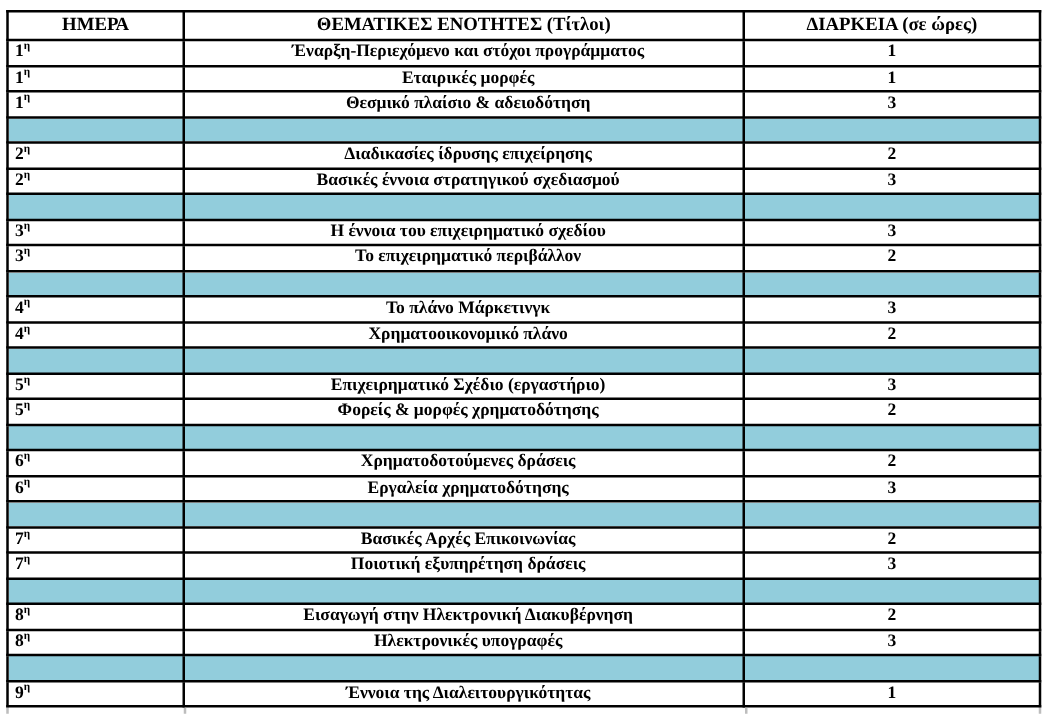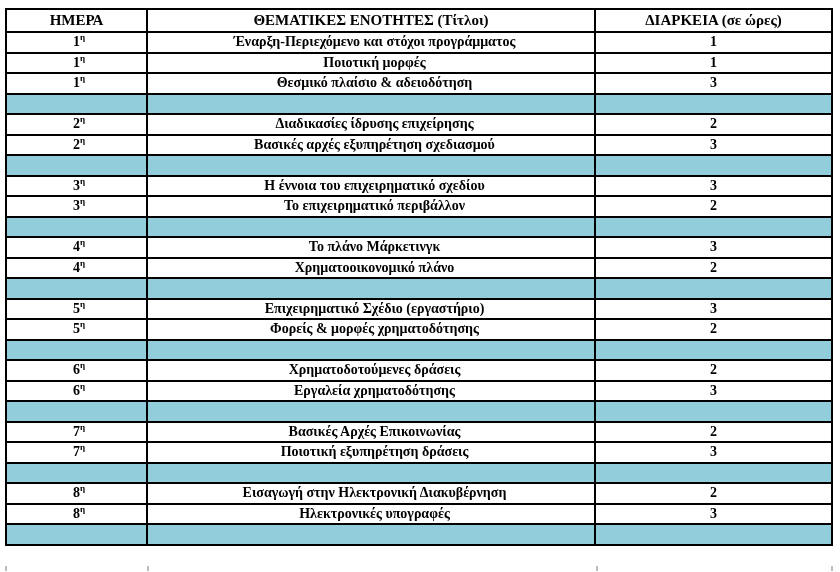--- a/index.html
+++ b/index.html
@@ -37,21 +37,21 @@
     font-size: 15px;
     text-align: center;
     vertical-align: middle;
   }
   td {
     height: 18.5px;
     font-size: 14px;
     line-height: 18px;
     vertical-align: middle;
   }
-  td.day-cell   { text-align: center; padding-left: 5px; }
+  td.day-cell   { text-align: left; padding-left: 5px; }
   td.topic-cell { text-align: center; padding-left: 7px; }
   td.hours-cell { text-align: center; }
   sup.day-suffix {
     font-size: 9px;
     line-height: 0;
     vertical-align: super;
   }
   tr.separator-row td {
     background: var(--sep-color);
   }
@@ -83,21 +83,21 @@
     </thead>
     <tbody>
   <tr class="lesson-row">
     <td class="day-cell"><span class="day-num">1</span><sup class="day-suffix">η</sup></td>
     <td class="topic-cell">Έναρξη-Περιεχόμενο και στόχοι προγράμματος</td>
     <td class="hours-cell">1</td>
   </tr>
 
   <tr class="lesson-row">
     <td class="day-cell"><span class="day-num">1</span><sup class="day-suffix">η</sup></td>
-    <td class="topic-cell">Ποιοτική μορφές</td>
+    <td class="topic-cell">Εταιρικές μορφές</td>
     <td class="hours-cell">1</td>
   </tr>
 
   <tr class="lesson-row">
     <td class="day-cell"><span class="day-num">1</span><sup class="day-suffix">η</sup></td>
     <td class="topic-cell">Θεσμικό πλαίσιο &amp; αδειοδότηση</td>
     <td class="hours-cell">3</td>
   </tr>
 
   <tr class="separator-row">
@@ -107,21 +107,21 @@
   </tr>
 
   <tr class="lesson-row">
     <td class="day-cell"><span class="day-num">2</span><sup class="day-suffix">η</sup></td>
     <td class="topic-cell">Διαδικασίες ίδρυσης επιχείρησης</td>
     <td class="hours-cell">2</td>
   </tr>
 
   <tr class="lesson-row">
     <td class="day-cell"><span class="day-num">2</span><sup class="day-suffix">η</sup></td>
-    <td class="topic-cell">Βασικές αρχές εξυπηρέτηση σχεδιασμού</td>
+    <td class="topic-cell">Βασικές έννοια στρατηγικού σχεδιασμού</td>
     <td class="hours-cell">3</td>
   </tr>
 
   <tr class="separator-row">
     <td></td>
     <td></td>
     <td></td>
   </tr>
 
   <tr class="lesson-row">
@@ -225,20 +225,25 @@
     <td class="topic-cell">Ηλεκτρονικές υπογραφές</td>
     <td class="hours-cell">3</td>
   </tr>
 
   <tr class="separator-row">
     <td></td>
     <td></td>
     <td></td>
   </tr>
 
+  <tr class="lesson-row">
+    <td class="day-cell"><span class="day-num">9</span><sup class="day-suffix">η</sup></td>
+    <td class="topic-cell">Έννοια της Διαλειτουργικότητας</td>
+    <td class="hours-cell">1</td>
+  </tr>
 </tbody>
   </table>
 
   <div class="cutoff-stub" style="left:5px;   top:566px;"></div>
   <div class="cutoff-stub" style="left:147px; top:566px;"></div>
   <div class="cutoff-stub" style="left:596px; top:566px;"></div>
   <div class="cutoff-stub" style="left:831px; top:566px;"></div>
 </div>
 
 </body></html>

